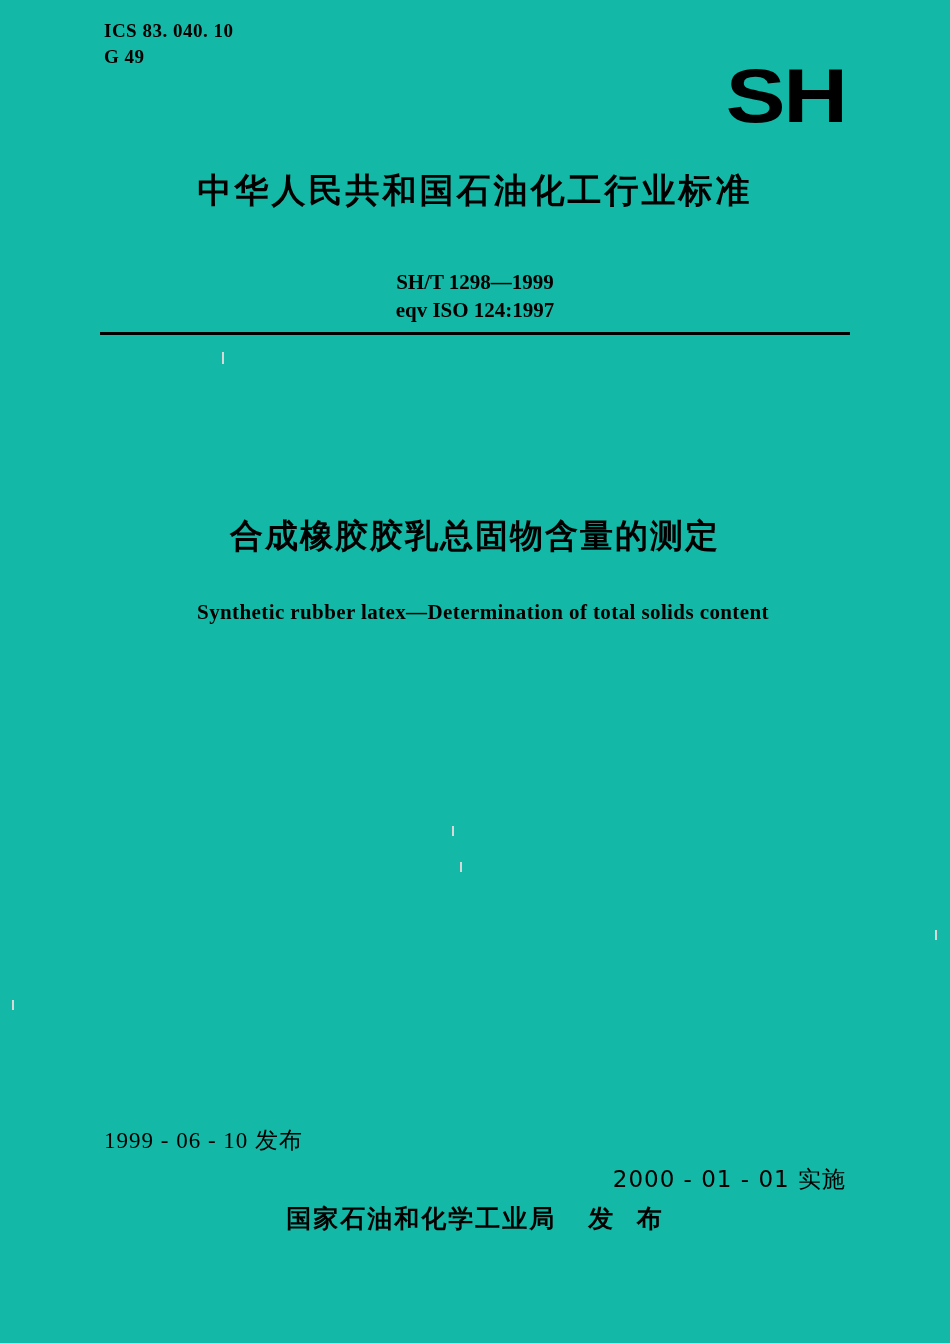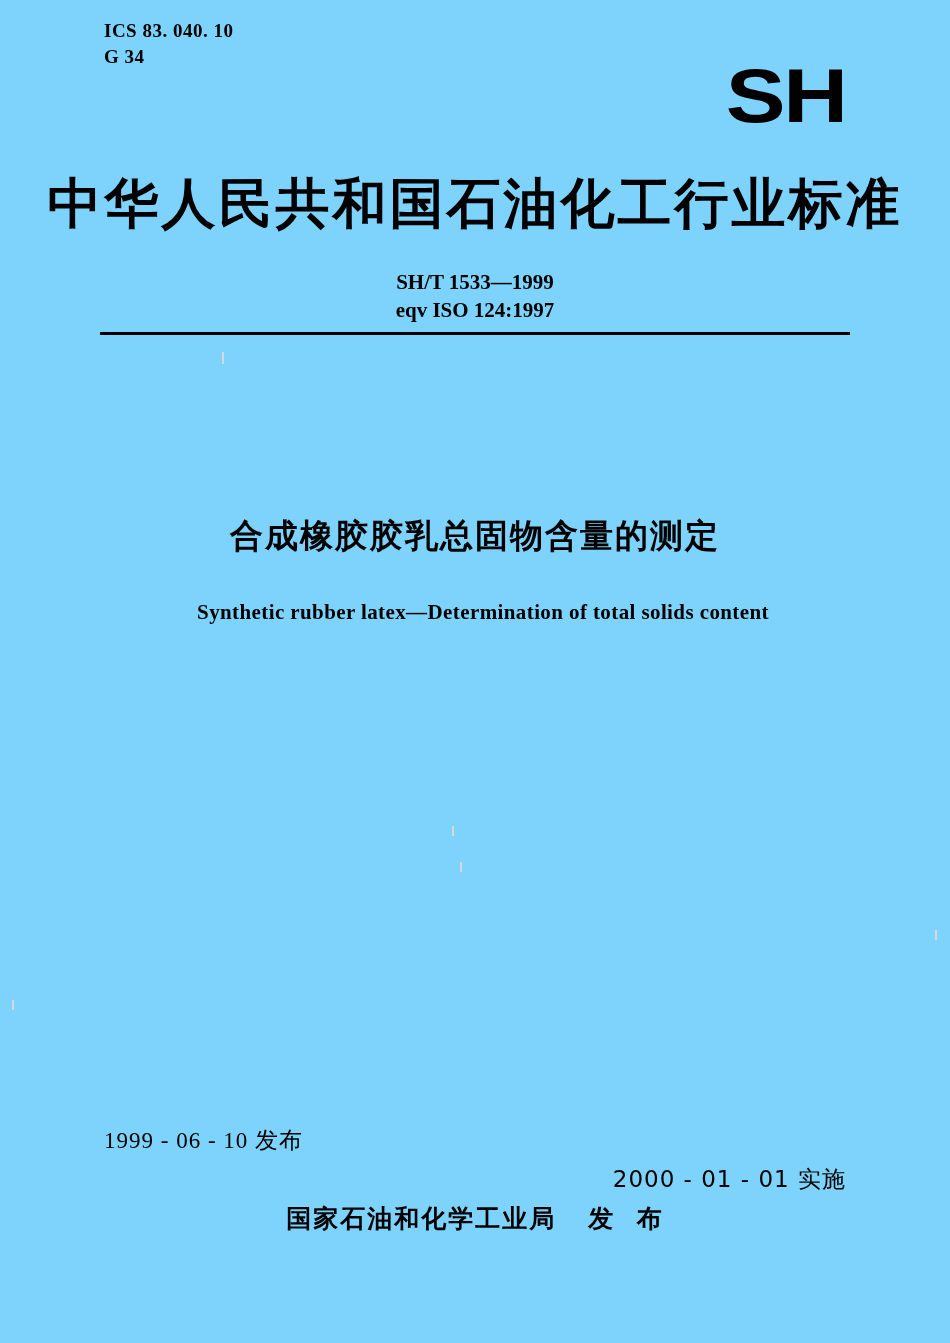--- a/index.html
+++ b/index.html
@@ -9,21 +9,21 @@
   }
   body {
     font-family: "Liberation Sans", sans-serif;
     color: #000000;
   }
   .page {
     position: relative;
     width: 950px;
     height: 1343px;
     margin: 0 auto;
-    background: #7dd3fc;
+    background: #14b8a6;
     overflow: hidden;
   }
 
   
   .ics-block {
     position: absolute;
     left: 104px;
     top: 18px;
     font-family: "Liberation Serif", serif;
     font-weight: bold;
@@ -49,21 +49,21 @@
 
   
   .main-title {
     position: absolute;
     left: 0;
     right: 0;
     top: 168px;
     text-align: center;
     font-family: "DejaVu Sans", sans-serif;
     font-weight: bold;
-    font-size: 54px;
+    font-size: 34px;
     letter-spacing: 3px;
   }
 
   
   .std-no {
     position: absolute;
     left: 0;
     right: 0;
     top: 268px;
     text-align: center;
@@ -152,29 +152,29 @@
     height: 8px;
   }
 </style>
 </head>
 <body>
 
 <div class="page">
 
   <div class="ics-block">
     <div class="ics-line">ICS 83. 040. 10</div>
-    <div class="ics-line">G 34</div>
+    <div class="ics-line">G 49</div>
   </div>
 
   <div class="sh-logo">SH</div>
 
   <div class="main-title">中华人民共和国石油化工行业标准</div>
 
   <div class="std-no">
-    <div>SH/T 1533—1999</div>
+    <div>SH/T 1298—1999</div>
     <div>eqv ISO 124:1997</div>
   </div>
 
   <div class="rule"></div>
 
   <div class="doc-title-cn">合成橡胶胶乳总固物含量的测定</div>
   <div class="doc-title-en">Synthetic rubber latex—Determination of total solids content</div>
 
   <div class="date-left">1999 - 06 - 10 发布</div>
   <div class="date-right">2000 - 01 - 01 实施</div>

